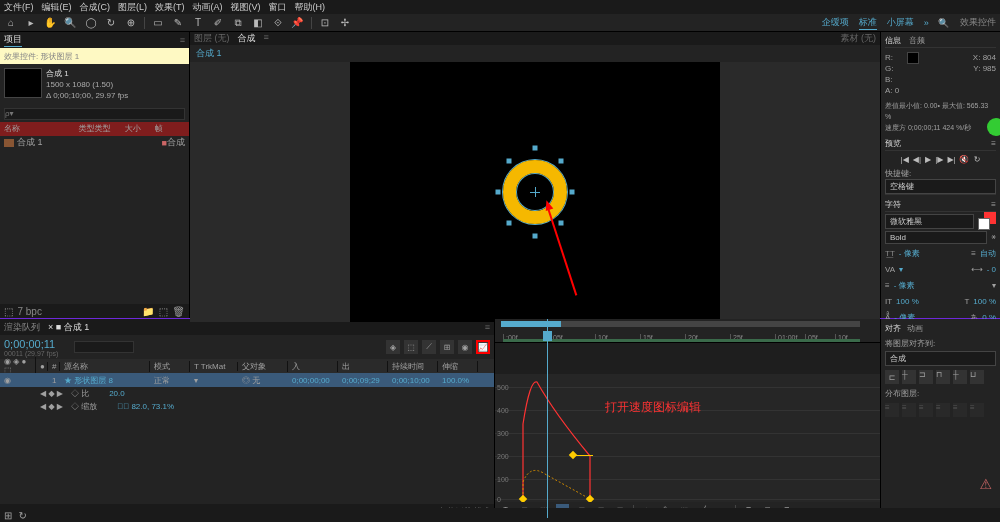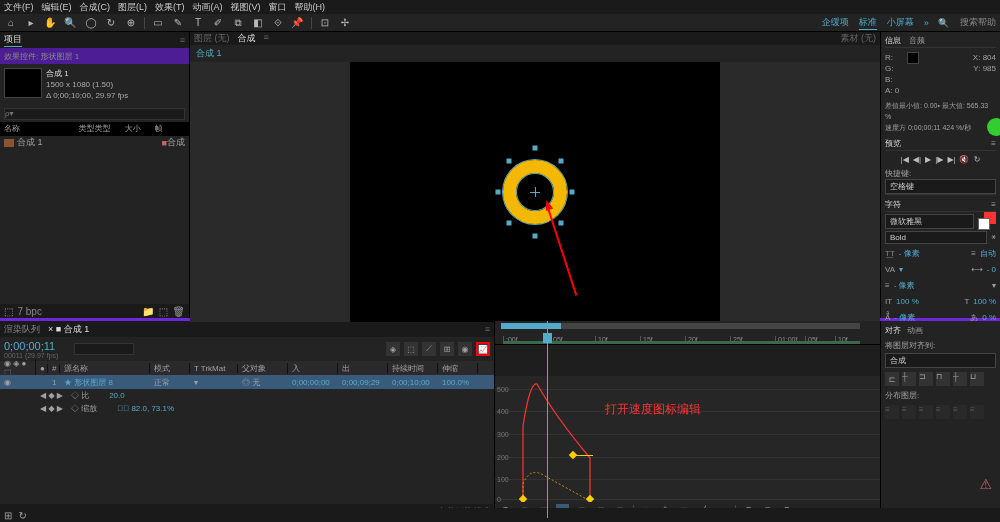--- a/index.html
+++ b/index.html
@@ -12,21 +12,21 @@
 .toolbar-right { margin-left: auto; display: flex; gap: 10px; align-items: center; }
 .toolbar-right span { color: #5ac; font-size: 9px; }
 .workspace { display: flex; height: 286px; }
 .left-panel { width: 190px; background: #232323; border-right: 1px solid #000; display: flex; flex-direction: column; }
 .panel-tabs { display: flex; background: #1a1a1a; height: 16px; align-items: center; padding: 0 4px; gap: 6px; font-size: 9px; }
 .panel-tabs .tab { color: #888; }
 .panel-tabs .tab.active { color: #ddd; border-bottom: 1px solid #5ac; }
 .project-item { display: flex; padding: 4px; gap: 4px; }
 .thumb { width: 38px; height: 30px; background: #000; border: 1px solid #444; }
 .proj-info { font-size: 8px; color: #aaa; line-height: 11px; }
-.proj-list-header { display: flex; height: 14px; background: #000000; font-size: 8px; align-items: center; padding: 0 4px; }
+.proj-list-header { display: flex; height: 14px; background: #7f1d1d; font-size: 8px; align-items: center; padding: 0 4px; }
 .proj-list-header > div { flex: 1; }
 .proj-row { display: flex; height: 14px; align-items: center; padding: 0 4px; font-size: 9px; }
 .proj-row .folder-icon { width: 10px; height: 8px; background: #885533; margin-right: 3px; }
 .center-panel { flex: 1; background: #232323; display: flex; flex-direction: column; }
 .viewer-tabs { display: flex; height: 16px; background: #1a1a1a; align-items: center; padding: 0 4px; gap: 8px; font-size: 9px; justify-content: space-between; }
 .viewer-tabs .group { display: flex; gap: 8px; }
 .viewer { flex: 1; background: #2a2a2a; display: flex; align-items: center; justify-content: center; position: relative; }
 .canvas { width: 370px; height: 260px; background: #000; position: relative; }
 .ring-shape { position: absolute; left: 50%; top: 50%; transform: translate(-50%, -50%); width: 64px; height: 64px; border: 13px solid #f5b800; border-radius: 50%; box-shadow: 0 0 0 1px #5ac, inset 0 0 0 1px #5ac; }
 .handle { position: absolute; width: 5px; height: 5px; background: #5ac; transform: translate(-50%, -50%); }
@@ -43,21 +43,21 @@
 .info-block { margin: 4px 0; line-height: 11px; font-size: 8px; }
 .color-sw { width: 12px; height: 12px; background: #000; border: 1px solid #444; display: inline-block; vertical-align: middle; }
 .preview-bar { display: flex; gap: 4px; margin: 4px 0; justify-content: center; }
 .preview-bar span { color: #bbb; cursor: pointer; }
 .char-section { border-top: 1px solid #333; padding-top: 3px; }
 .char-row { display: flex; align-items: center; gap: 4px; margin: 2px 0; height: 14px; }
 .dropdown { background: #1a1a1a; border: 1px solid #444; color: #ccc; padding: 1px 4px; flex: 1; }
 .swatch-pair { width: 18px; height: 18px; position: relative; }
 .swatch-pair .s1 { position: absolute; width: 12px; height: 12px; background: #f33; top: 0; right: 0; }
 .swatch-pair .s2 { position: absolute; width: 12px; height: 12px; background: #fff; bottom: 0; left: 0; border: 1px solid #666; }
-.timeline-area { height: 200px; background: #1e1e1e; border-top: 3px solid #6d28d9; display: flex; }
+.timeline-area { height: 200px; background: #1e1e1e; border-top: 1px solid #6d28d9; display: flex; }
 .tl-left { width: 495px; background: #232323; display: flex; flex-direction: column; border-right: 1px solid #000; }
 .tl-tabs { display: flex; height: 16px; background: #1a1a1a; align-items: center; padding: 0 4px; gap: 8px; font-size: 9px; }
 .tl-header { display: flex; align-items: center; height: 24px; padding: 0 4px; gap: 6px; }
 .tl-header .timecode { color: #5ac; font-size: 11px; }
 .tl-header .btns { margin-left: auto; display: flex; gap: 4px; }
 .tl-header .btns span { width: 14px; height: 14px; background: #333; display: flex; align-items: center; justify-content: center; font-size: 8px; }
 .red-box { border: 2px solid #f00; }
 .col-header { display: flex; height: 14px; background: #2a2a2a; font-size: 8px; align-items: center; }
 .col-header > div { padding: 0 4px; border-right: 1px solid #111; }
 .layer-row { display: flex; height: 14px; align-items: center; font-size: 8px; background: #2d2d2d; }
@@ -121,32 +121,32 @@
   <div class="tool">📌</div>
   <div class="sep"></div>
   <div class="tool">⊡</div>
   <div class="tool">✢</div>
   <div class="toolbar-right">
     <span>企缓项</span>
     <span style="color:#5ac;border-bottom:1px solid #5ac">标准</span>
     <span>小屏幕</span>
     <span>»</span>
     <span style="color:#888">🔍</span>
-    <span style="color:#888">搜索帮助</span>
+    <span style="color:#888">效果控件</span>
   </div>
 </div>
 
 <div class="workspace">
 
   <div class="left-panel">
     <div class="panel-tabs">
       <span class="tab active">项目</span>
       <span style="margin-left:auto;color:#666">≡</span>
     </div>
-    <div class="panel-tabs" style="background:#4c1d95">
+    <div class="panel-tabs" style="background:#fef9c3">
       <span class="tab" style="font-size:8px">效果控件: 形状图层 1</span>
     </div>
     <div class="project-item">
       <div class="thumb"></div>
       <div class="proj-info">
         <div style="color:#ddd">合成 1</div>
         <div>1500 x 1080 (1.50)</div>
         <div>Δ 0;00;10;00, 29.97 fps</div>
       </div>
     </div>

